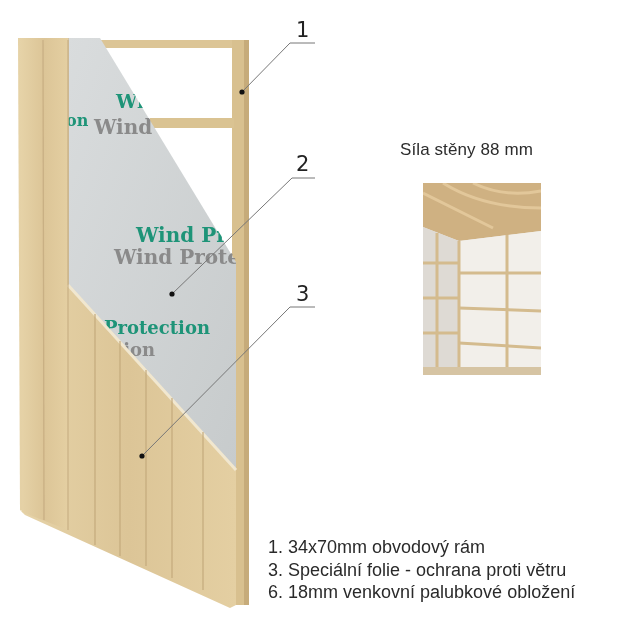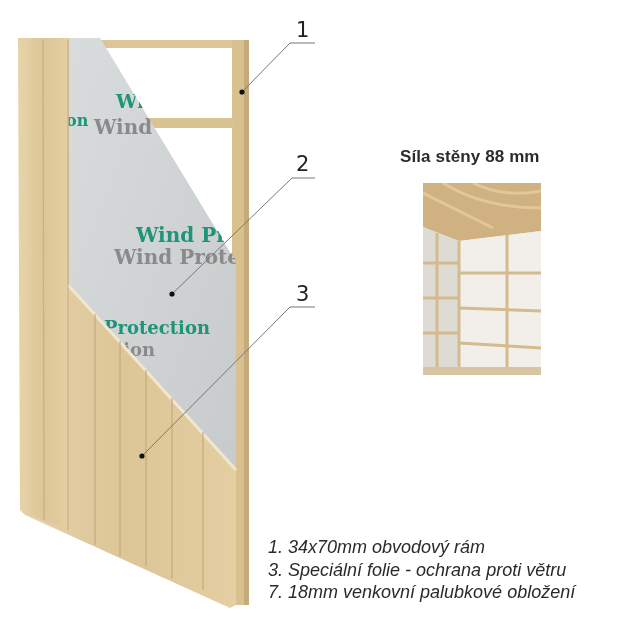--- a/index.html
+++ b/index.html
@@ -1,21 +1,21 @@
 <!DOCTYPE html>
 <html><head>
 <meta charset="utf-8">
 <style>
   html, body { margin: 0; padding: 0; background: #ffffff; }
   body { width: 625px; height: 640px; position: relative; overflow: hidden; font-family: "Liberation Sans", sans-serif; color: #2a2a2a; }
   .wall-svg { position: absolute; left: 0; top: 0; width: 625px; height: 640px; }
   .callout-num { position: absolute; font-family: "DejaVu Sans", sans-serif; font-size: 21px; color: #222; }
-  .wall-title { position: absolute; left: 400px; top: 147px; font-size: 17px; color: #2c2c2c; letter-spacing: 0.1px; font-weight: bold; }
+  .wall-title { position: absolute; left: 400px; top: 140px; font-size: 17px; color: #2c2c2c; letter-spacing: 0.1px; }
   .interior-photo { position: absolute; left: 423px; top: 183px; width: 118px; height: 192px; overflow: hidden; }
-  .legend { position: absolute; left: 268px; top: 536px; font-size: 18px; line-height: 22.5px; color: #2a2a2a; font-style: italic; }
+  .legend { position: absolute; left: 268px; top: 536px; font-size: 18px; line-height: 22.5px; color: #2a2a2a; }
   .legend div { white-space: nowrap; }
 </style>
 </head>
 <body>
 
 <svg class="wall-svg" viewBox="0 0 625 640" xmlns="http://www.w3.org/2000/svg">
   <defs>
     <linearGradient id="woodG" x1="0" y1="0" x2="1" y2="0">
       <stop offset="0" stop-color="#e6d3a8"></stop>
       <stop offset="0.5" stop-color="#dcc597"></stop>
@@ -105,14 +105,14 @@
       <line x1="36" y1="125" x2="118" y2="128"></line>
       <line x1="36" y1="160" x2="118" y2="165"></line>
     </g>
     <rect x="0" y="184" width="118" height="8" fill="#d6c4a3"></rect>
   </svg>
 </div>
 
 <div class="legend">
   <div>1. 34x70mm obvodový rám</div>
   <div>3. Speciální folie - ochrana proti větru</div>
-  <div>7. 18mm venkovní palubkové obložení</div>
+  <div>6. 18mm venkovní palubkové obložení</div>
 </div>
 
 </body></html>

